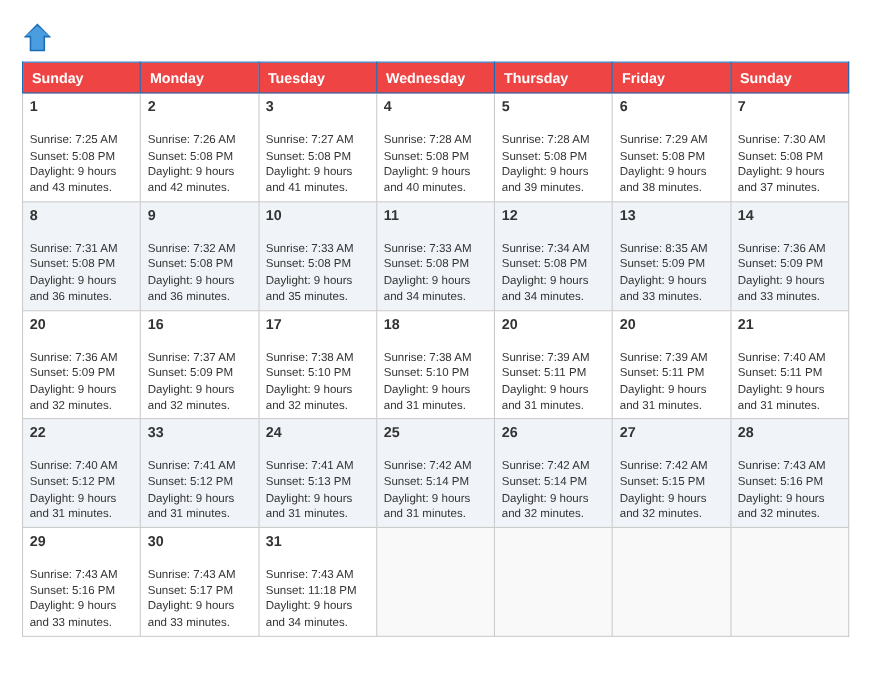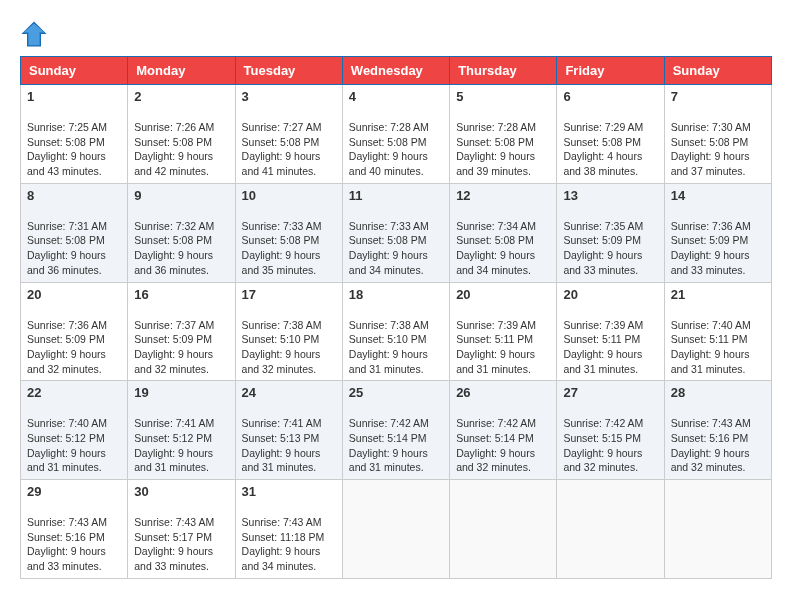--- a/index.html
+++ b/index.html
@@ -165,21 +165,21 @@
           <span>Sunrise: 7:28 AM</span><br>
           <span>Sunset: 5:08 PM</span><br>
           <span>Daylight: 9 hours and 39 minutes.</span>
         </div>
       </td>
         <td>
         <span class="day-num">6</span>
         <div class="day-info">
           <span>Sunrise: 7:29 AM</span><br>
           <span>Sunset: 5:08 PM</span><br>
-          <span>Daylight: 4 hours and 38 minutes.</span>
+          <span>Daylight: 9 hours and 38 minutes.</span>
         </div>
       </td>
         <td>
         <span class="day-num">7</span>
         <div class="day-info">
           <span>Sunrise: 7:30 AM</span><br>
           <span>Sunset: 5:08 PM</span><br>
           <span>Daylight: 9 hours and 37 minutes.</span>
         </div>
       </td>
@@ -221,21 +221,21 @@
         <span class="day-num">12</span>
         <div class="day-info">
           <span>Sunrise: 7:34 AM</span><br>
           <span>Sunset: 5:08 PM</span><br>
           <span>Daylight: 9 hours and 34 minutes.</span>
         </div>
       </td>
         <td>
         <span class="day-num">13</span>
         <div class="day-info">
-          <span>Sunrise: 7:35 AM</span><br>
+          <span>Sunrise: 8:35 AM</span><br>
           <span>Sunset: 5:09 PM</span><br>
           <span>Daylight: 9 hours and 33 minutes.</span>
         </div>
       </td>
         <td>
         <span class="day-num">14</span>
         <div class="day-info">
           <span>Sunrise: 7:36 AM</span><br>
           <span>Sunset: 5:09 PM</span><br>
           <span>Daylight: 9 hours and 33 minutes.</span>
@@ -303,21 +303,21 @@
       <tr>
         <td>
         <span class="day-num">22</span>
         <div class="day-info">
           <span>Sunrise: 7:40 AM</span><br>
           <span>Sunset: 5:12 PM</span><br>
           <span>Daylight: 9 hours and 31 minutes.</span>
         </div>
       </td>
         <td>
-        <span class="day-num">19</span>
+        <span class="day-num">33</span>
         <div class="day-info">
           <span>Sunrise: 7:41 AM</span><br>
           <span>Sunset: 5:12 PM</span><br>
           <span>Daylight: 9 hours and 31 minutes.</span>
         </div>
       </td>
         <td>
         <span class="day-num">24</span>
         <div class="day-info">
           <span>Sunrise: 7:41 AM</span><br>

